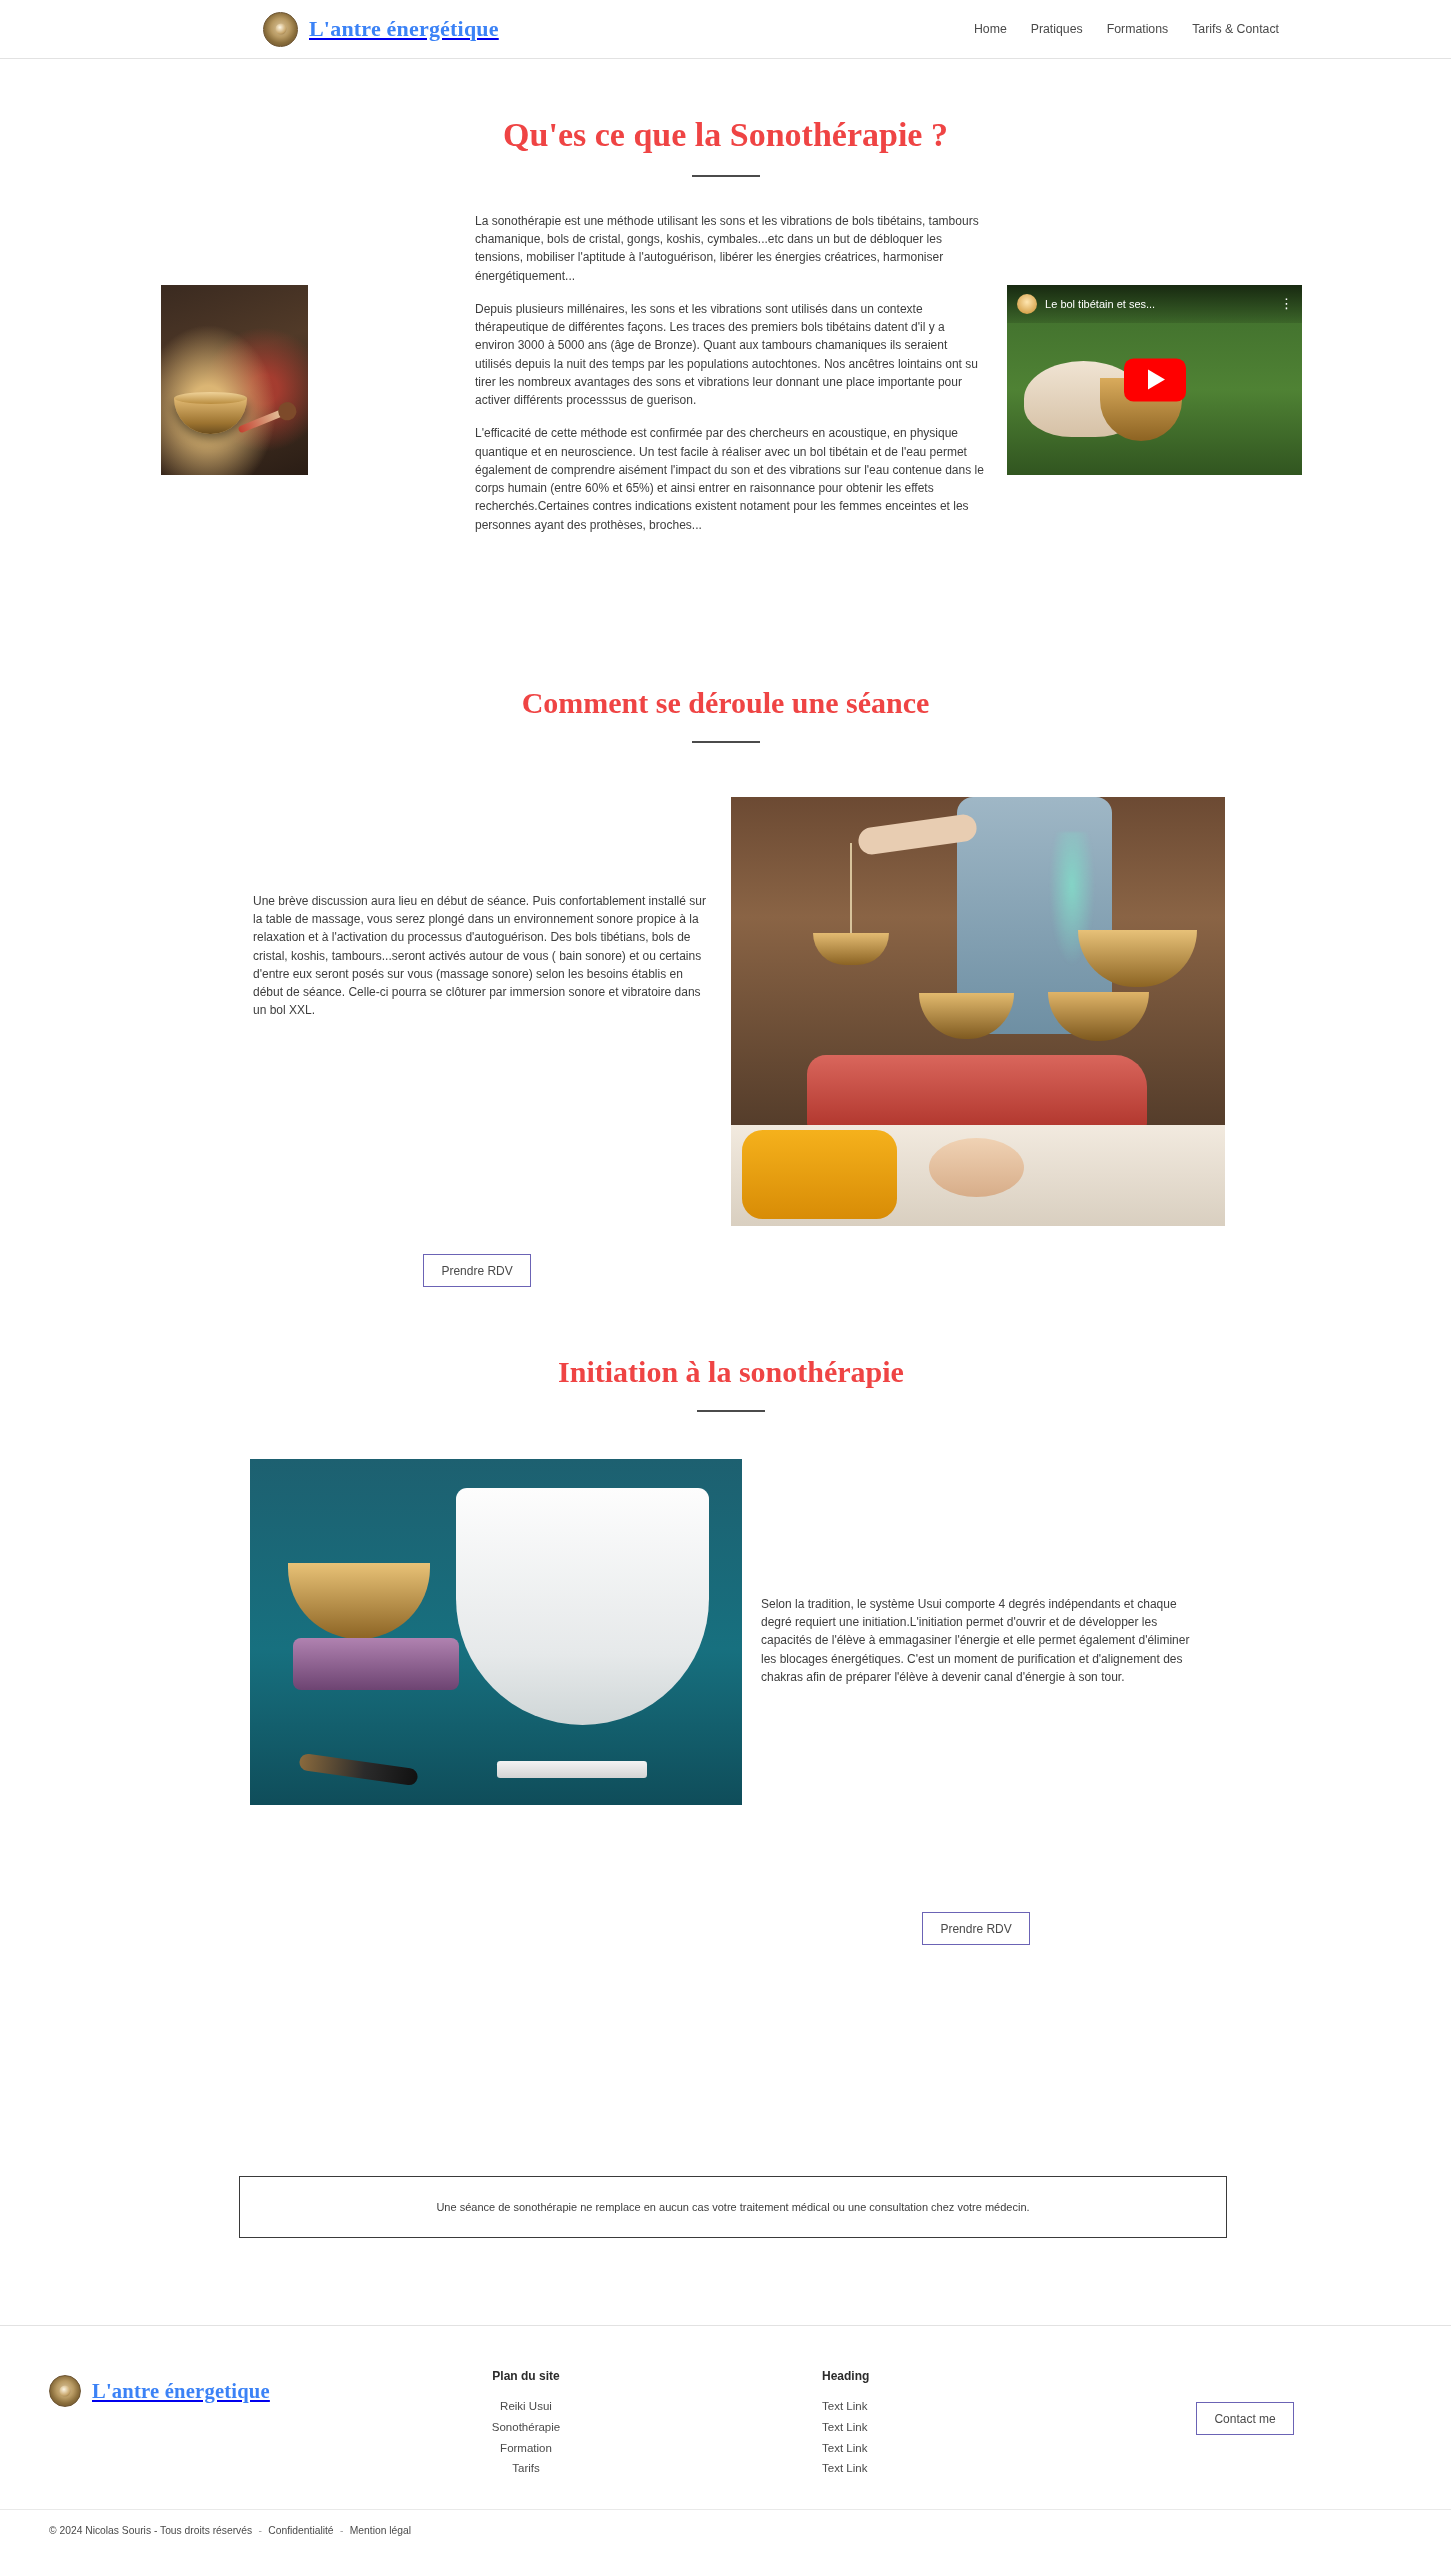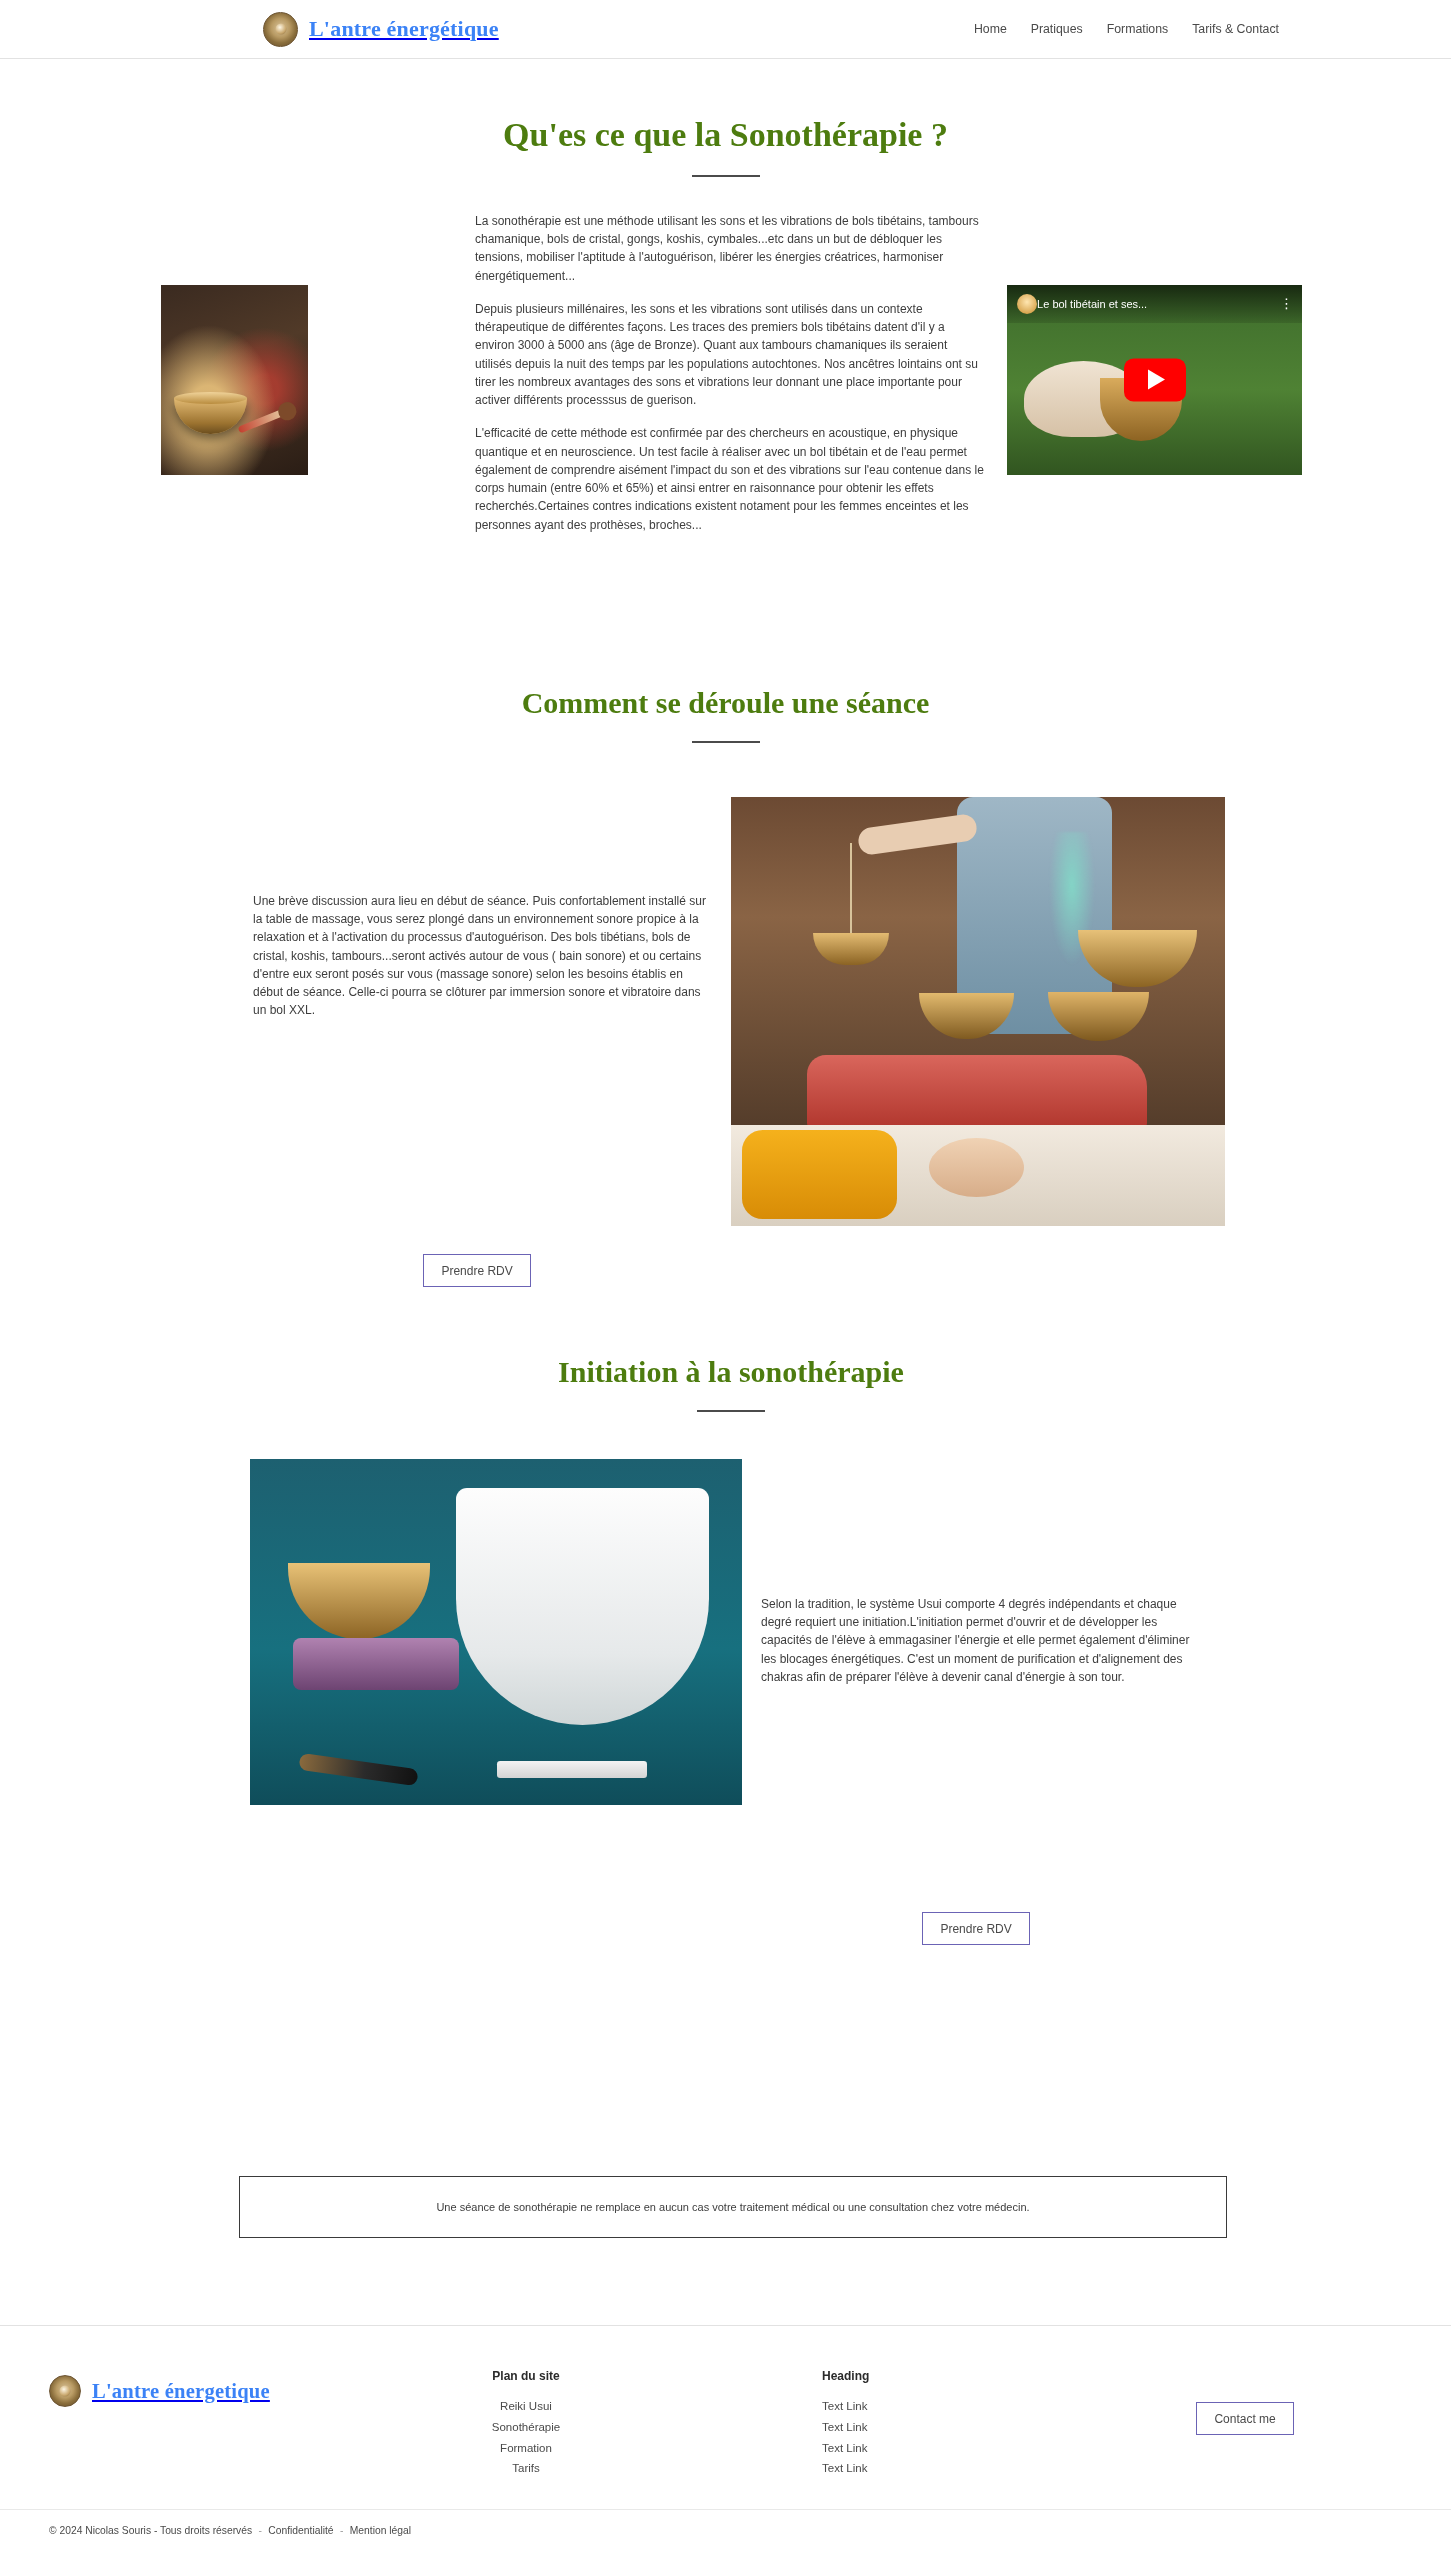--- a/index.html
+++ b/index.html
@@ -62,21 +62,21 @@
     color: #4a4a4a;
     text-decoration: none;
     white-space: nowrap;
   }
 
   
   .section-title {
     text-align: center;
     font-family: "Liberation Serif", serif;
     font-weight: 700;
-    color: #4d7c0f;
+    color: #ef4444;
   }
   .rule {
     width: 68px;
     height: 2.4px;
     background: #4b4b4b;
     margin: 20.6px auto 0;
   }
 
   
   #sec-sono { padding-top: 57px; }
@@ -150,21 +150,21 @@
     height: 190px;
     background: linear-gradient(180deg,#3e6c2c 0%,#4f8234 55%,#315520 100%);
     overflow: hidden;
   }
   .video-topbar {
     position: absolute;
     left: 0; top: 0; right: 0;
     height: 38px;
     display: flex;
     align-items: center;
-    gap: 0;
+    gap: 8px;
     padding: 0 9.5px;
     background: linear-gradient(180deg, rgba(0,0,0,.62), rgba(0,0,0,.12));
     color: #fff;
     font-size: 11px;
   }
   .yt-avatar {
     width: 20.6px; height: 20.6px;
     border-radius: 50%;
     background: radial-gradient(circle at 50% 40%, #ffe6b0, #c98d2c);
     flex: none;

